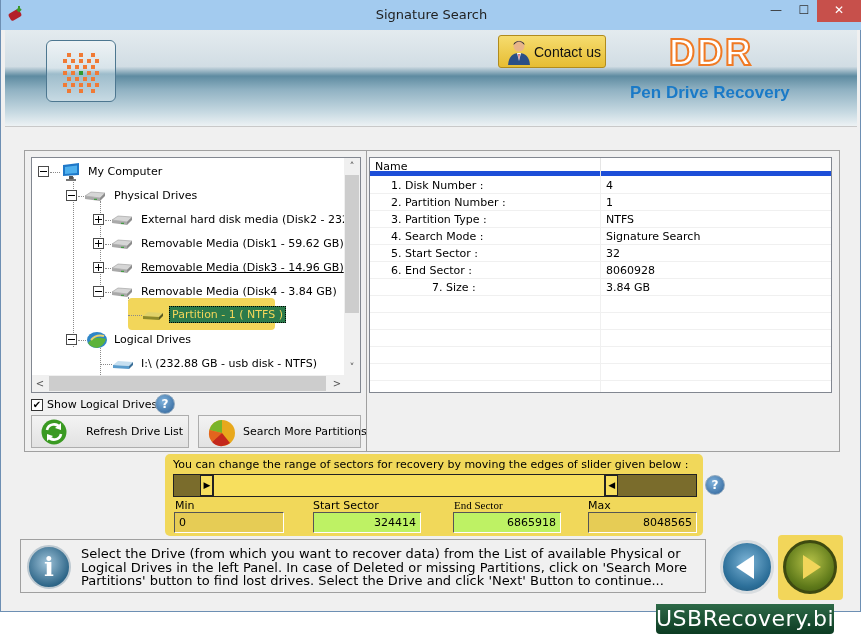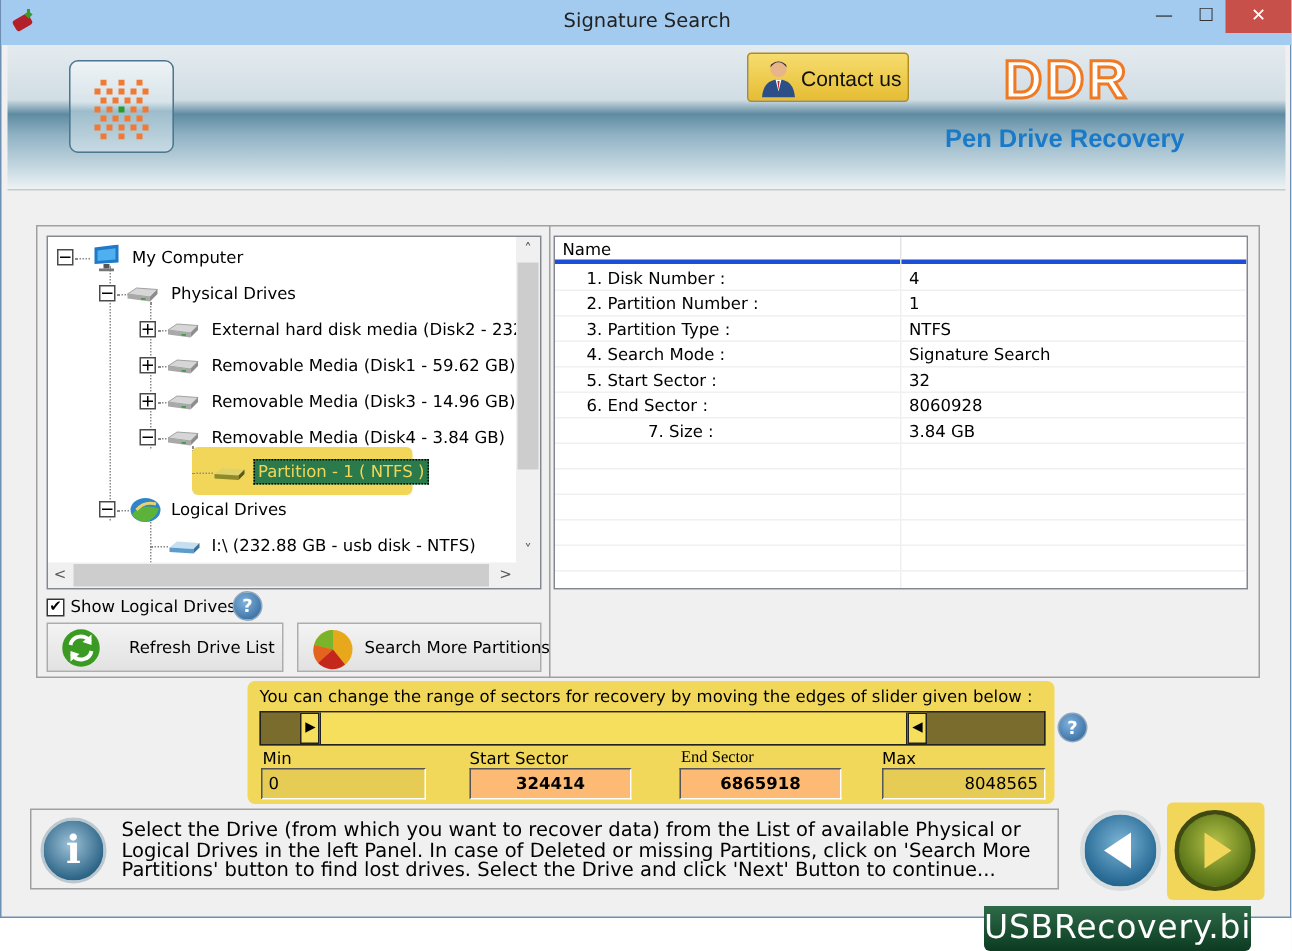--- a/index.html
+++ b/index.html
@@ -56,35 +56,35 @@
   .show-logical-label { position: absolute; left: 16px; top: 0; white-space: nowrap; }
   .help-icon { position: absolute; width: 20px; height: 20px; border-radius: 50%; background: radial-gradient(circle at 40% 35%, #7fb2dc, #2a5f96); border: 1px solid #8ea7bd; color: #fff; font-weight: bold; text-align: center; line-height: 18px; font-size: 12px; }
 
   .btn { position: absolute; height: 33px; border: 1px solid #adadad; background: linear-gradient(180deg, #f3f3f3, #e2e2e2); }
   .btn-label { position: absolute; top: 9px; white-space: nowrap; }
   .btn-refresh { left: 31px; top: 415px; width: 158px; }
   .btn-search { left: 198px; top: 415px; width: 163px; }
 
   .right-panel { position: absolute; left: 366px; top: 150px; width: 474px; height: 302px; border: 1px solid #a0a0a0; border-left: 1px solid #a0a0a0; }
   .listview { position: absolute; left: 369px; top: 157px; width: 463px; height: 236px; background: #fff; border: 1px solid #828790; overflow: hidden; }
-  .lv-header { position: absolute; left: 0; top: 0; width: 461px; height: 18px; background: #fff; border-bottom: 3px solid #1d4ed8; }
+  .lv-header { position: absolute; left: 0; top: 0; width: 461px; height: 18px; background: #fff; border-bottom: 5px solid #1d4ed8; }
   .lv-col { position: absolute; top: 0; height: 18px; padding-left: 5px; line-height: 18px; border-right: 1px solid #e5e5e5; }
   .lv-row { position: absolute; left: 0; width: 461px; height: 17px; border-bottom: 1px solid #f0f0f0; }
   .lv-cell { position: absolute; top: 2px; white-space: nowrap; }
   .lv-colline { position: absolute; left: 230px; top: 18px; width: 1px; height: 216px; background: #f0f0f0; }
 
   .range-box { position: absolute; left: 165px; top: 454px; width: 538px; height: 82px; background: #f1d85a; border-radius: 5px; }
   .range-text { position: absolute; left: 8px; top: 4px; white-space: nowrap; font-size: 11px; }
   .slider { position: absolute; left: 8px; top: 20px; width: 524px; height: 23px; background: #7a6c2c; border: 1px solid #222; }
   .slider-fill { position: absolute; top: 0; height: 21px; background: #f7df5e; border-left: 1px solid #222; border-right: 1px solid #222; }
   .slider-handle { position: absolute; top: 0; width: 13px; height: 21px; background: #f7df5e; border: 1px solid #222; font-size: 9px; text-align: center; line-height: 19px; }
   .range-label { position: absolute; top: 45px; font-size: 11px; }
   .range-field { position: absolute; top: 58px; height: 21px; border: 1px solid #555; border-right-color: #fff; border-bottom-color: #fff; padding: 3px 4px; font-size: 11px; }
   .range-field.readonly { background: #e6cc55; }
-  .range-field.editable { background: #fdba74; text-align: center; font-weight: bold; }
+  .range-field.editable { background: #bef264; text-align: right; }
 
   .info-bar { position: absolute; left: 20px; top: 539px; width: 686px; height: 54px; border: 1px solid #a0a0a0; background: #f0f0f0; }
   .info-icon { position: absolute; left: 6px; top: 5px; width: 44px; height: 44px; border-radius: 50%; border: 2px solid #bcc8d0;
     background: radial-gradient(circle at 45% 40%, #9ec2d8, #2e6688 70%, #1e4f6e); color: #fff; font-family: "DejaVu Serif", serif; font-size: 26px; font-weight: bold; text-align: center; line-height: 40px; }
   .info-text { position: absolute; left: 60px; top: 7px; width: 620px; font-size: 13px; line-height: 13.5px; }
 
   .nav-back { position: absolute; left: 720px; top: 540px; width: 54px; height: 54px; border-radius: 50%; border: 3px solid #d8dde0;
     background: radial-gradient(circle at 50% 40%, #7db4d6, #2c6f99 65%, #1b4d6e); }
   .nav-next-wrap { position: absolute; left: 778px; top: 535px; width: 65px; height: 65px; background: #f2d65a; border-radius: 4px; }
   .nav-next { position: absolute; left: 5px; top: 5px; width: 54px; height: 54px; border-radius: 50%; border: 3px solid #3e4a10;
@@ -221,21 +221,21 @@
 
     <div class="tree-item" style="left:61px; top:100px; width:240px;">
       <div class="expander plus" style="left:0;"></div>
       <div class="hline" style="left:12px; top:10px; width:8px;"></div>
       <svg class="tree-icon" style="left:18px;" viewBox="0 0 22 18">
         <path d="M1 9 L7 5 L21 6 L16 11 Z" fill="#d6d6d6" stroke="#999" stroke-width="0.6"></path>
           <path d="M1 9 L16 11 L16 14 L1 12 Z" fill="#a9a9a9"></path>
           <path d="M16 11 L21 6 L21 9 L16 14 Z" fill="#8c8c8c"></path>
           <rect x="10" y="11.8" width="3" height="1" fill="#2c9a2c"></rect>
       </svg>
-      <span class="tree-label" style="left:48px;">Removable Media (Disk3 - 14.96 GB)</span>
+      <span class="tree-label" style="left:48px;text-decoration:underline;">Removable Media (Disk3 - 14.96 GB)</span>
     </div>
 
     <div class="tree-item" style="left:61px; top:124px; width:240px;">
       <div class="expander" style="left:0;"></div>
       <div class="hline" style="left:12px; top:10px; width:8px;"></div>
       <svg class="tree-icon" style="left:18px;" viewBox="0 0 22 18">
         <path d="M1 9 L7 5 L21 6 L16 11 Z" fill="#d6d6d6" stroke="#999" stroke-width="0.6"></path>
           <path d="M1 9 L16 11 L16 14 L1 12 Z" fill="#a9a9a9"></path>
           <path d="M16 11 L21 6 L21 9 L16 14 Z" fill="#8c8c8c"></path>
           <rect x="10" y="11.8" width="3" height="1" fill="#2c9a2c"></rect>

